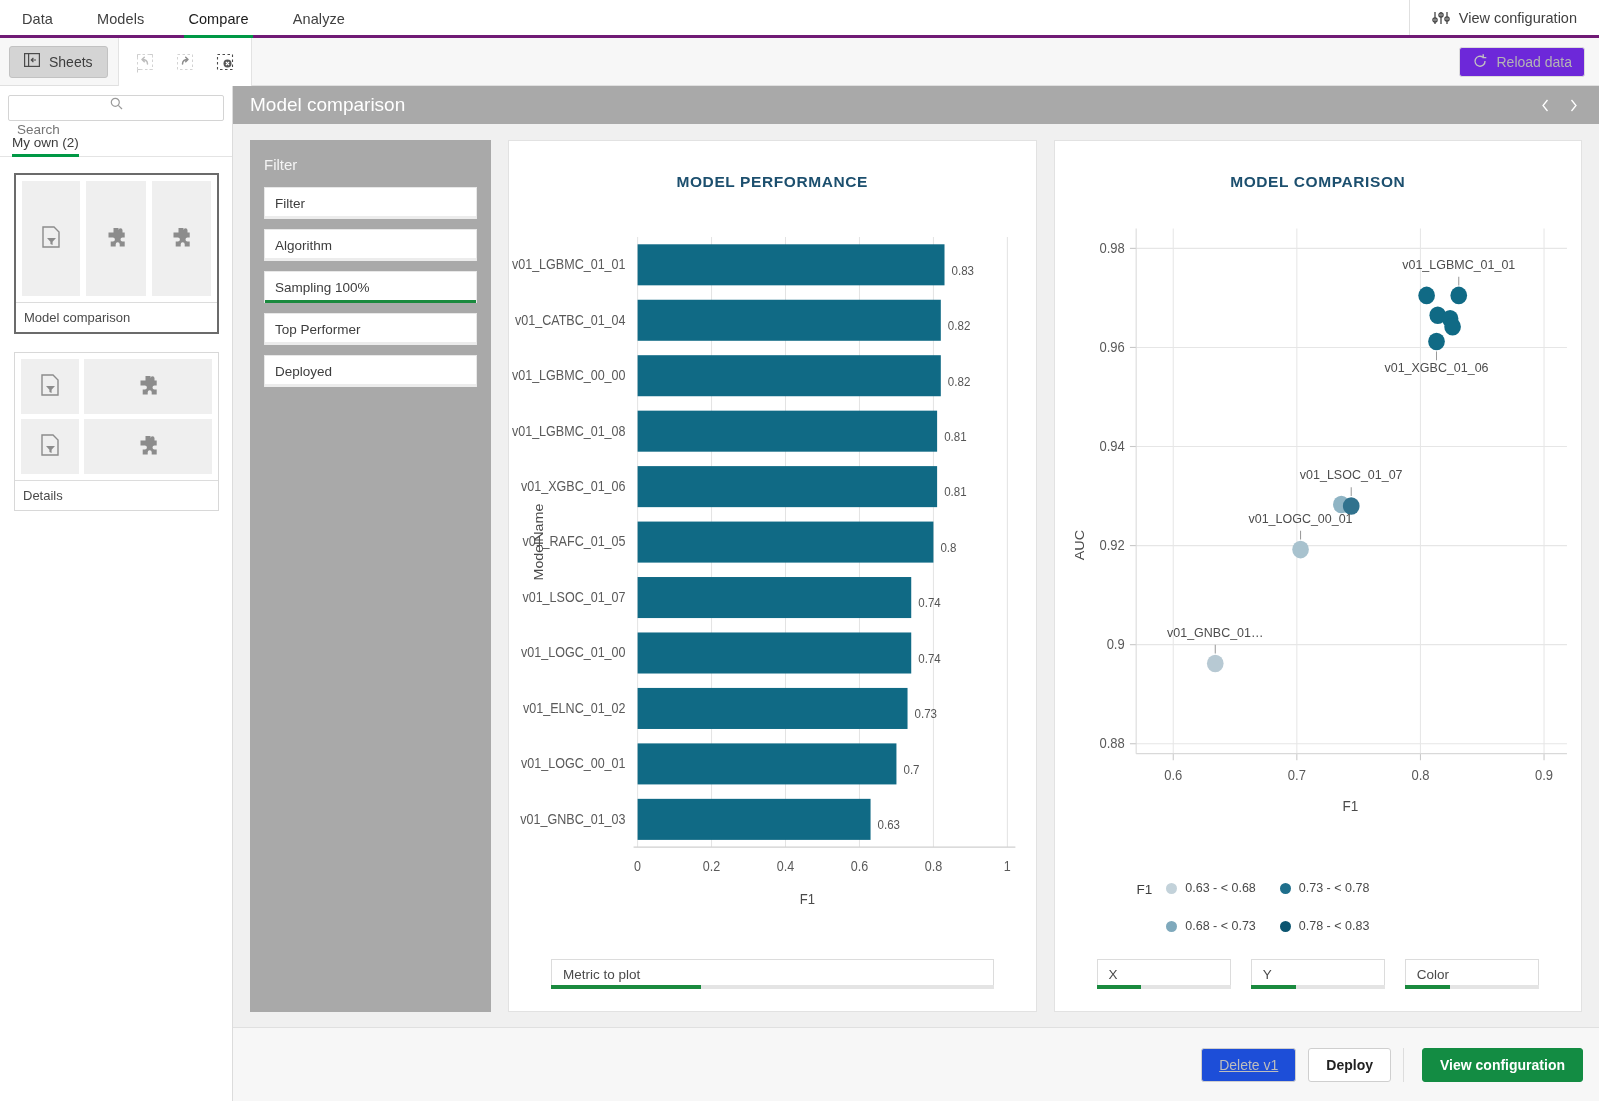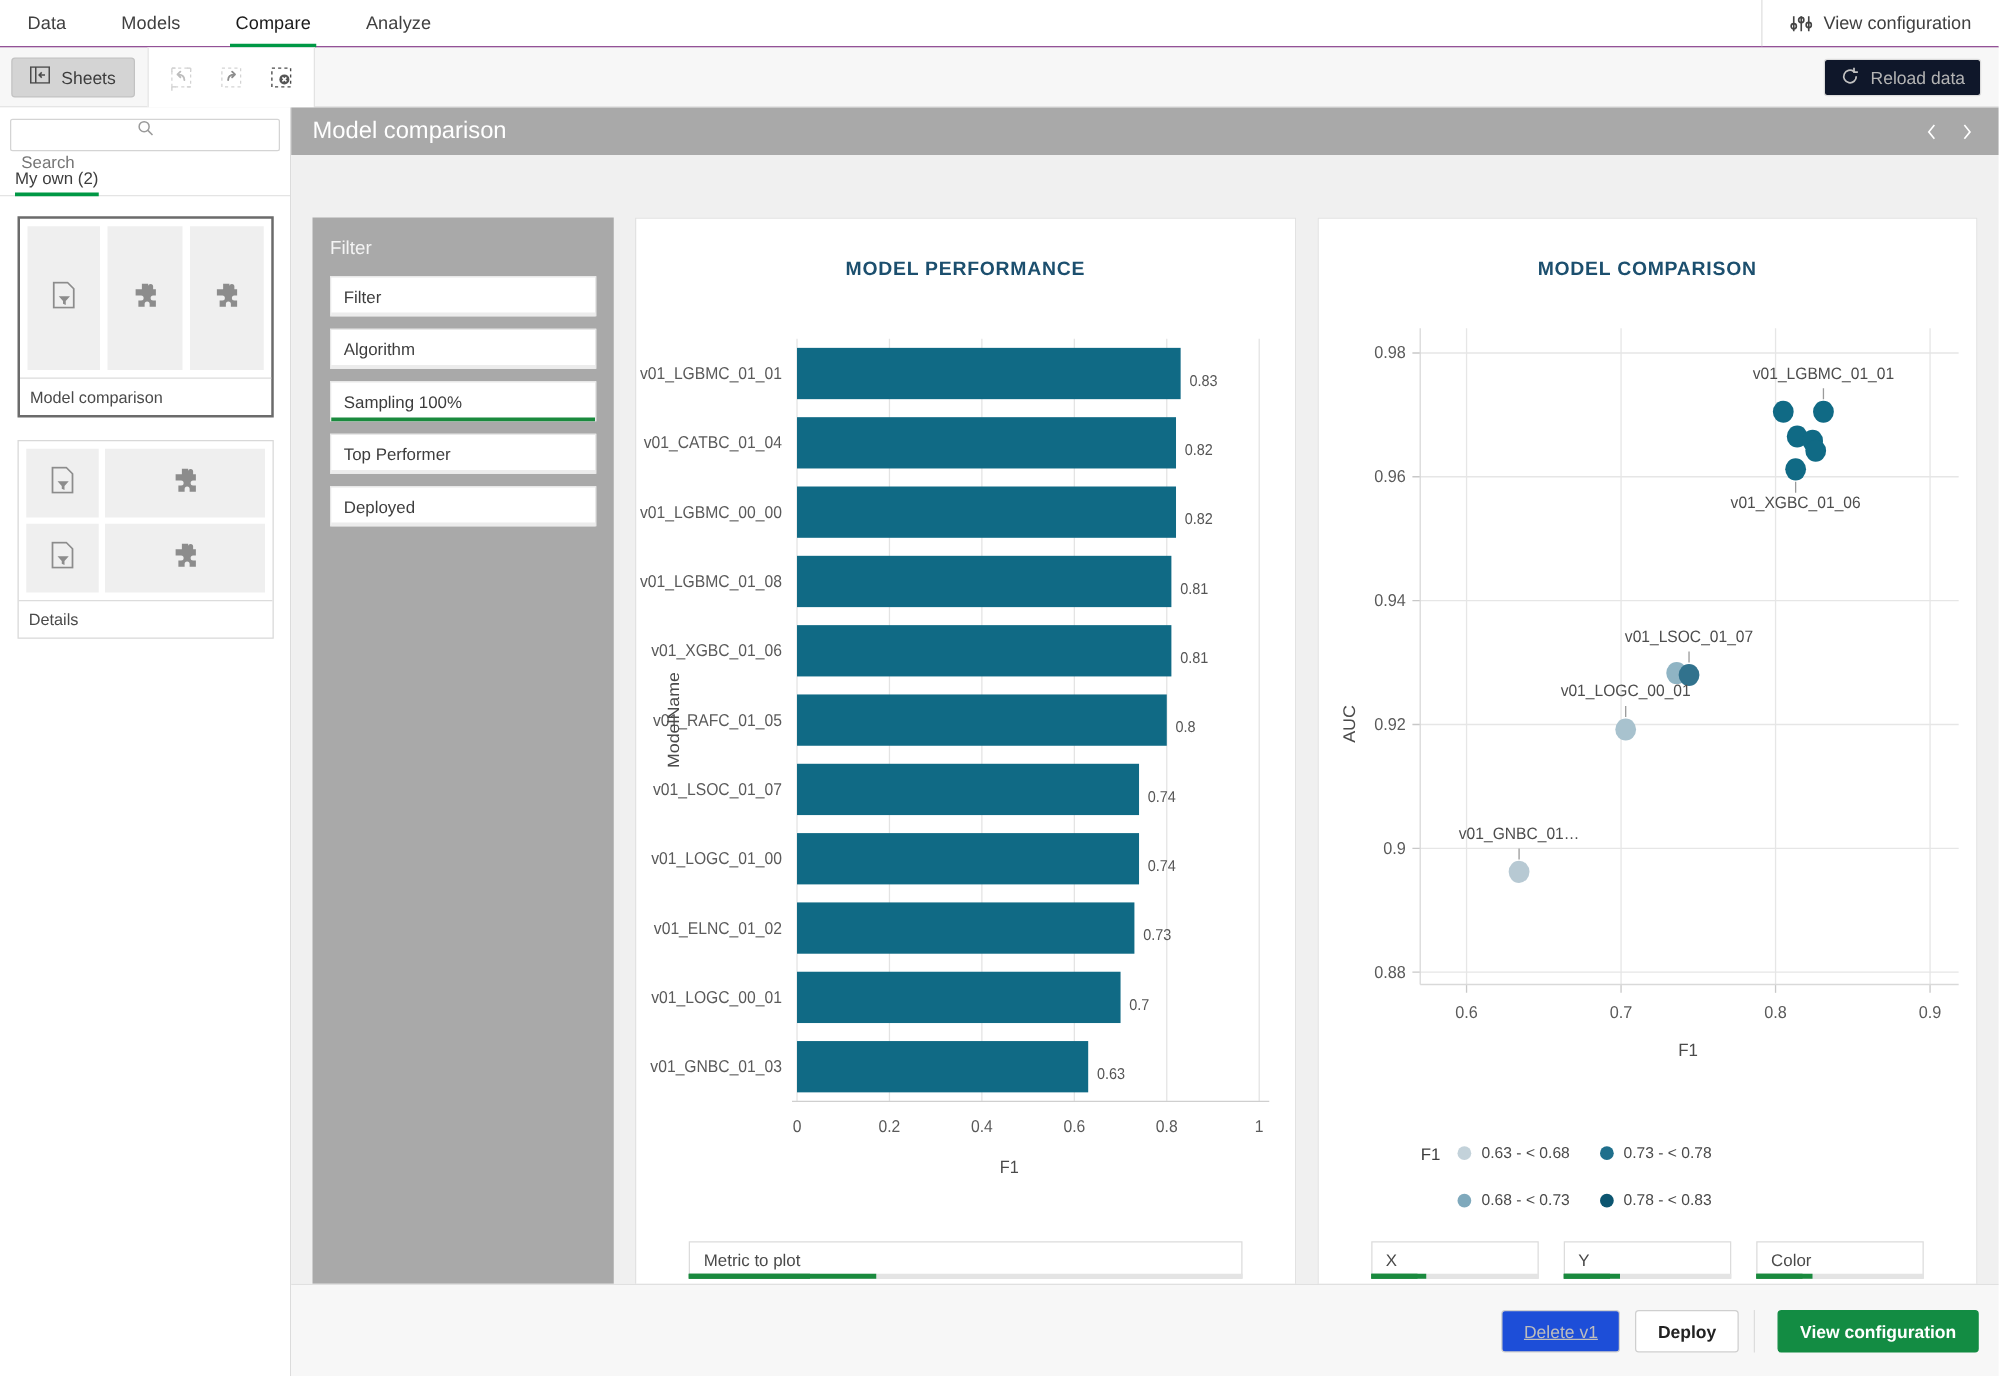--- a/index.html
+++ b/index.html
@@ -7,21 +7,21 @@
     width: 1599px; height: 1101px;
     font-family: "Liberation Sans", sans-serif;
     background: #ffffff;
     overflow: hidden;
   }
   .app { position: relative; width: 1599px; height: 1101px; }
 
   
   .topnav {
     position: absolute; left: 0; top: 0; width: 1599px; height: 38px;
-    background: #ffffff; border-bottom: 1px solid #701a75;
+    background: #ffffff; border-bottom: 3px solid #701a75;
     display: flex; align-items: stretch;
   }
   .nav-items { display: flex; align-items: stretch; height: 38px; }
   .nav-item {
     display: flex; align-items: center; justify-content: center;
     padding: 0 22px; font-size: 14.5px; color: #404040; cursor: pointer;
     position: relative; letter-spacing: .1px;
   }
   .nav-item.active { color: #1a1a1a; }
   .nav-item.active::after {
@@ -53,21 +53,21 @@
     background: #ffffff; padding: 0 6px;
   }
   .tool-btn {
     width: 40px; height: 40px; display:flex; align-items:center; justify-content:center;
     cursor: pointer;
   }
   .reload-btn {
     position: absolute; right: 14px; top: 9px;
     display: flex; align-items: center; gap: 8px;
     height: 30px; padding: 0 12px;
-    background: #0f172a; border: 1px solid #dcdcdc; border-radius: 3px;
+    background: #6d28d9; border: 1px solid #dcdcdc; border-radius: 3px;
     font-size: 14px; color: #b4b4b4; cursor: default;
   }
 
   
   .leftpanel {
     position: absolute; left: 0; top: 86px; width: 233px; height: 1015px;
     background: #ffffff; border-right: 1px solid #dcdcdc;
   }
   .search-wrap { padding: 9px 8px 8px 8px; }
   .search-box {
@@ -107,21 +107,21 @@
   }
   .sheethdr h1 { font-size: 19px; font-weight: normal; color: #ffffff; margin-left: 17px; }
   .sheet-arrows { margin-left: auto; display: flex; gap: 4px; margin-right: 14px; }
   .arrow-btn { width: 24px; height: 24px; display:flex; align-items:center; justify-content:center; cursor:pointer; color:#fff; }
 
   
   .canvas {
     position: absolute; left: 233px; top: 124px; width: 1366px; height: 903px;
     background: #f0f0f0; padding: 16px 17px;
   }
-  .grid { display: flex; gap: 17px; height: 872px; margin-top: 34px; }
+  .grid { display: flex; gap: 17px; height: 872px; }
 
   
   .filtercard {
     width: 241px; background: #a9a9a9; padding: 16px 14px; flex-shrink: 0;
   }
   .filter-title { font-size: 15px; color: #f4f4f4; margin-bottom: 14px; }
   .filter-item {
     background: #fff; height: 32px; display: flex; align-items: center;
     padding: 0 10px; font-size: 13.5px; color: #3d3d3d;
     margin-bottom: 10px; position: relative; cursor: pointer;

